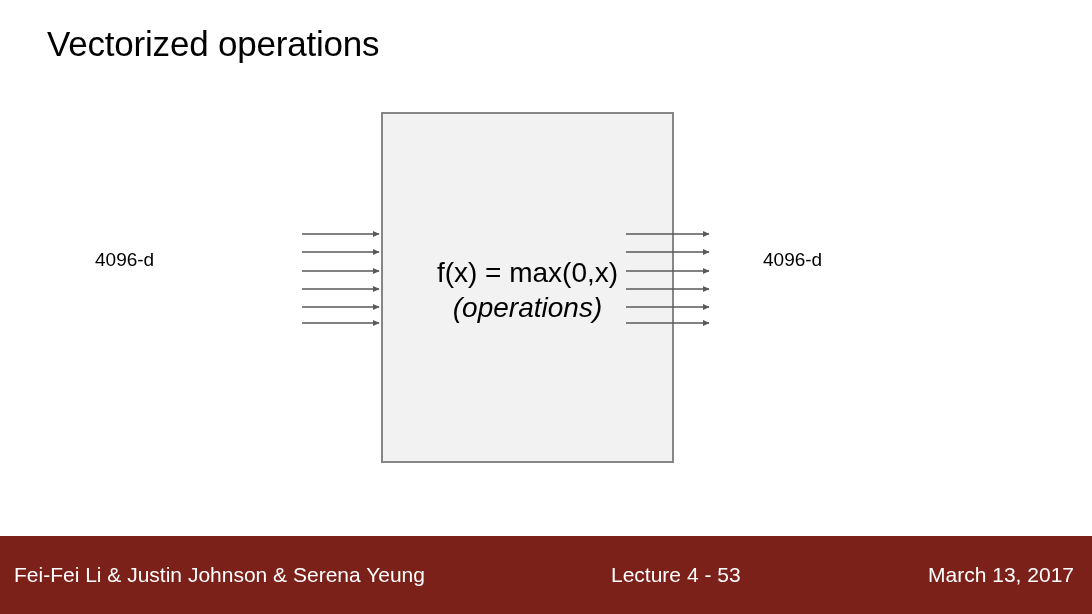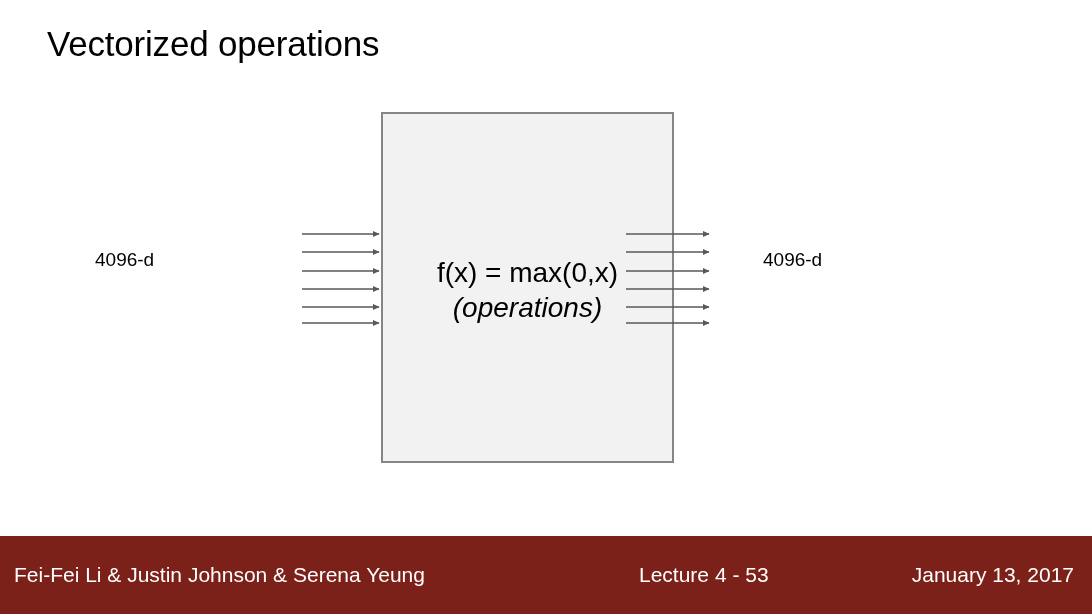--- a/index.html
+++ b/index.html
@@ -86,21 +86,21 @@
   }
   .footer-text {
     position: absolute;
     color: #ffffff;
     font-size: 21px;
     line-height: 25px;
     white-space: nowrap;
     top: 26px;
   }
   #footer-authors { left: 14px; }
-  #footer-lecture { left: 611px; margin-left: 28px; }
+  #footer-lecture { left: 611px; }
   #footer-date    { right: 18px; }
 </style>
 </head>
 <body>
 
 <div id="slide">
 
   <div id="slide-title">Vectorized operations</div>
 
   <div class="vector-label" id="input-label">
@@ -150,16 +150,16 @@
     </svg>
   </div>
 
   <div class="vector-label" id="output-label">
     <span>4096-d</span>
   </div>
 
   <div id="footer-bar">
     <div class="footer-text" id="footer-authors">Fei-Fei Li &amp; Justin Johnson &amp; Serena Yeung</div>
     <div class="footer-text" id="footer-lecture">Lecture 4 - 53</div>
-    <div class="footer-text" id="footer-date">January 13, 2017</div>
+    <div class="footer-text" id="footer-date">March 13, 2017</div>
   </div>
 
 </div>
 
 </body></html>

